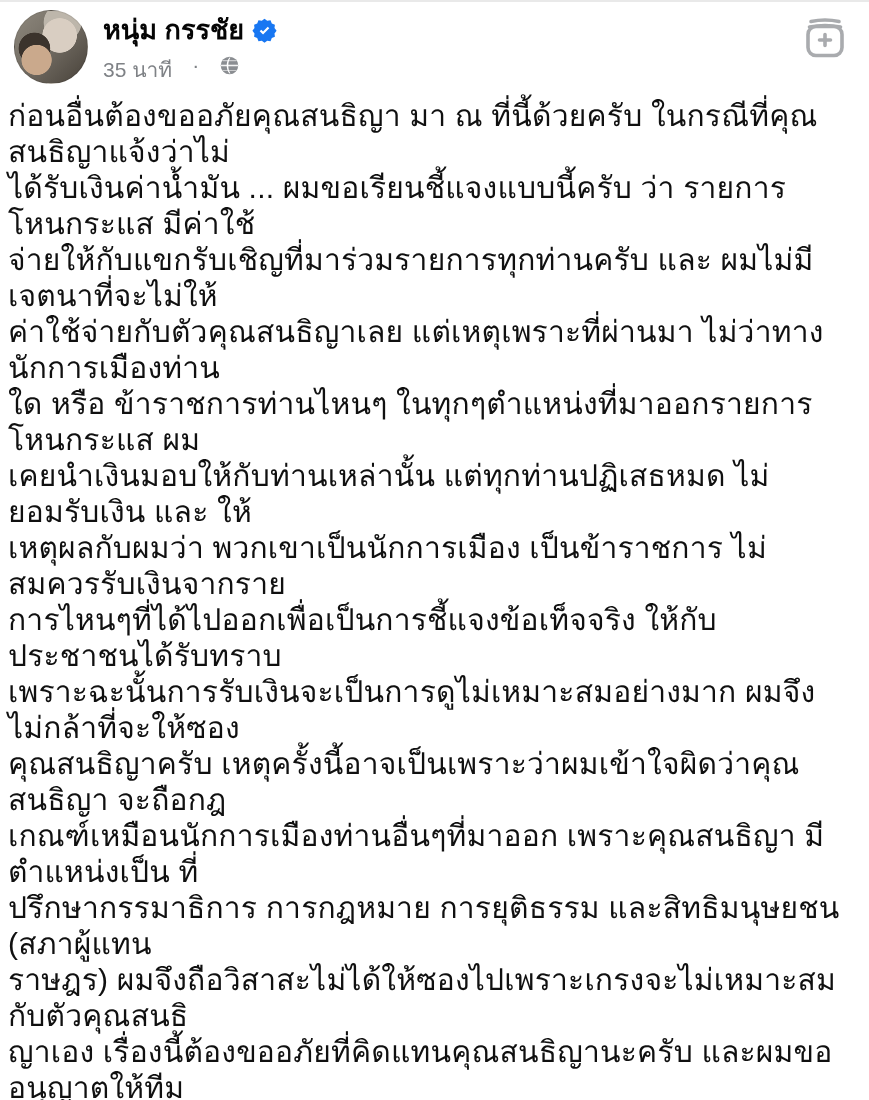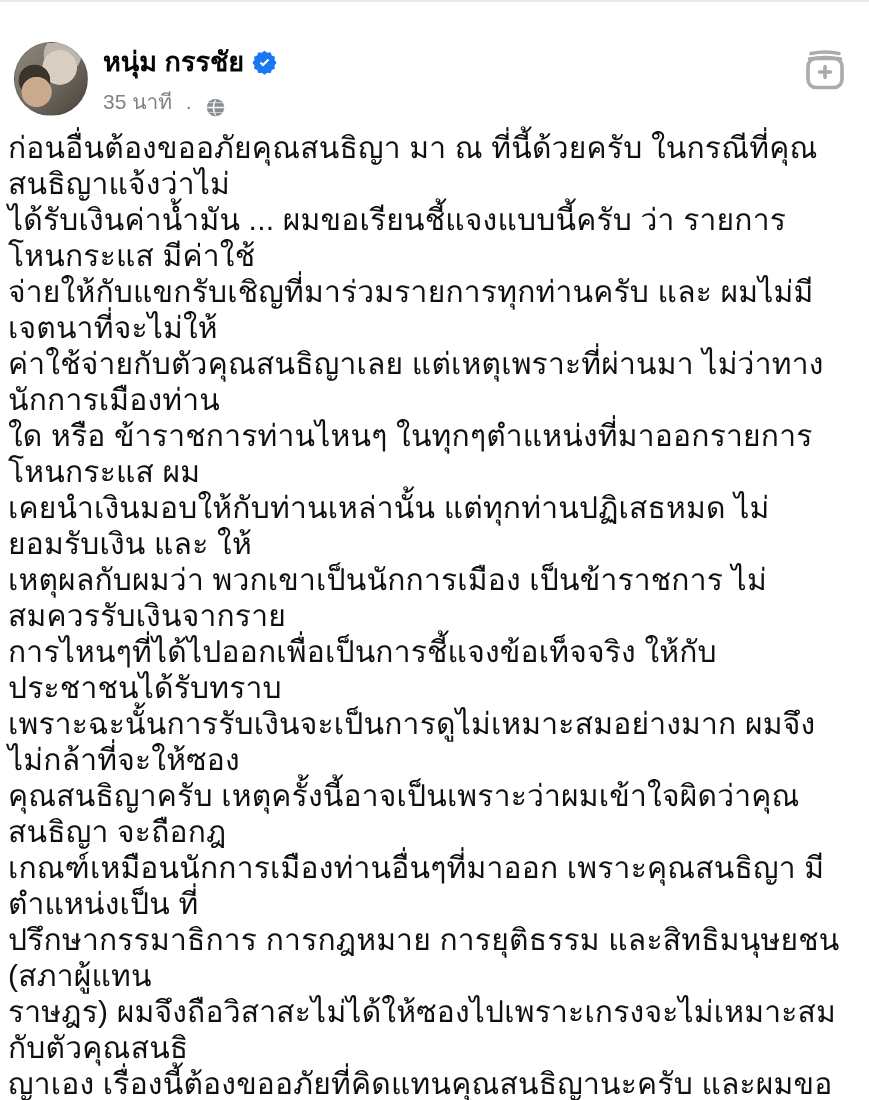--- a/index.html
+++ b/index.html
@@ -11,21 +11,20 @@
     font-family: "Liberation Sans", "DejaVu Sans", sans-serif;
     color: #0d0d0d;
     overflow: hidden;
     border-top: 2px solid #e9e9e9;
     position: relative;
   }
   .post-header {
     display: flex;
     align-items: flex-start;
     padding: 8px 18px 0 14px;
-    margin-top: 32px;
   }
   .avatar {
     width: 74px;
     height: 74px;
     border-radius: 50%;
     flex: 0 0 74px;
     cursor: pointer;
     border: 1px solid rgba(0,0,0,0.08);
     background:
       radial-gradient(circle at 30% 68%, #caa98c 0 21%, rgba(0,0,0,0) 22%),
@@ -39,22 +38,22 @@
   .profile-name {
     font-size: 27px;
     font-weight: 700;
     color: #050505;
     line-height: 1.2;
     cursor: pointer;
   }
   .verified { width: 25px; height: 25px; display: inline-block; }
   .meta-row {
     display: flex;
-    align-items: flex-end;
-    gap: 13px;
+    align-items: flex-start;
+    gap: 20px;
     margin-top: 7px;
     color: #8a8d91;
     font-size: 21px;
   }
   .timestamp { cursor: pointer; color: #7f8286; }
   .dot-sep { color: #7f8286; }
   .globe { width: 21px; height: 21px; display: inline-block; margin-top: 2px; }
   .save-btn {
     margin-left: auto;
     margin-top: 2px;

